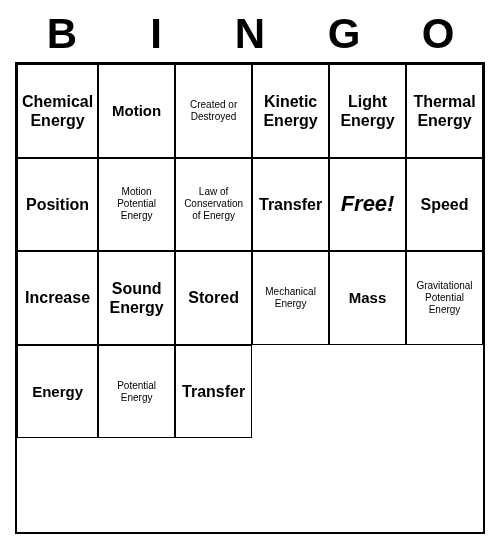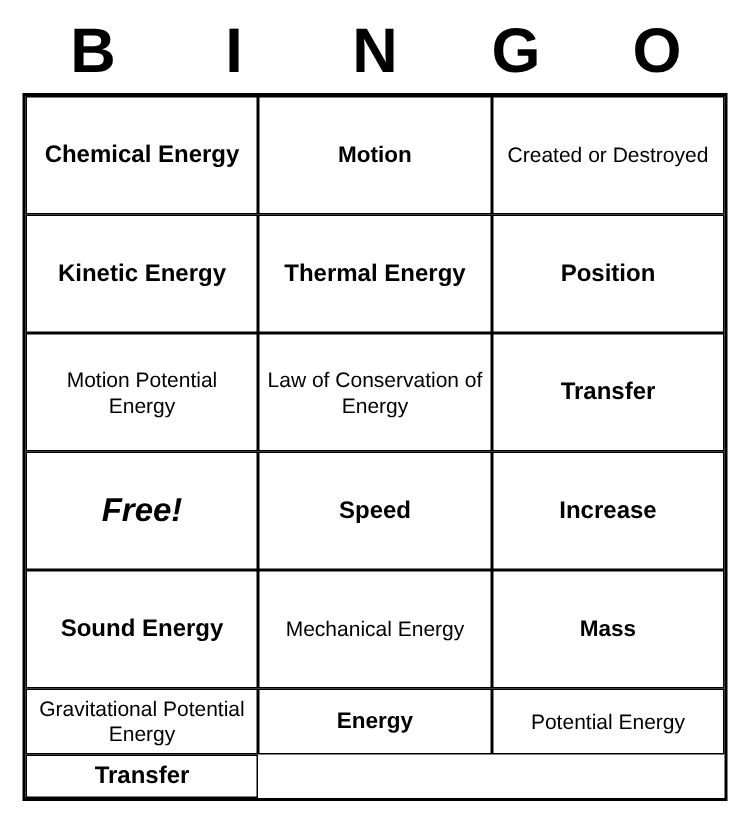--- a/index.html
+++ b/index.html
@@ -29,21 +29,21 @@
 
     .bingo-letter {
       font-size: 42px;
       font-weight: bold;
       width: 88px;
       text-align: center;
     }
 
     .bingo-grid {
       display: grid;
-      grid-template-columns: repeat(3, 1fr);
+      grid-template-columns: repeat(6, 1fr);
       grid-template-rows: repeat(5, 1fr);
       width: 470px;
       height: 480px;
       border: 2px solid #000;
     }
 
     .bingo-cell {
       border: 1px solid #000;
       display: flex;
       align-items: center;
@@ -58,21 +58,21 @@
       font-size: 15px;
       font-weight: bold;
     }
 
     .bingo-cell.medium {
       font-size: 16px;
       font-weight: bold;
     }
 
     .bingo-cell.small {
-      font-size: 14px;
+      font-size: 10px;
     }
 
     .bingo-cell.free {
       font-size: 22px;
       font-weight: bold;
       font-style: italic;
     }
   </style>
 </head>
 <body>
@@ -85,28 +85,30 @@
     <span class="bingo-letter">G</span>
     <span class="bingo-letter">O</span>
   </div>
 
 <div class="bingo-grid">
 
 <div class="bingo-cell medium">Chemical Energy</div>
     <div class="bingo-cell large">Motion</div>
     <div class="bingo-cell small">Created or Destroyed</div>
     <div class="bingo-cell medium">Kinetic Energy</div>
+    <div class="bingo-cell medium">Light Energy</div>
     <div class="bingo-cell medium">Thermal Energy</div>
     <div class="bingo-cell medium">Position</div>
     <div class="bingo-cell small">Motion Potential Energy</div>
     <div class="bingo-cell small">Law of Conservation of Energy</div>
     <div class="bingo-cell medium">Transfer</div>
     <div class="bingo-cell free">Free!</div>
     <div class="bingo-cell medium">Speed</div>
     <div class="bingo-cell medium">Increase</div>
     <div class="bingo-cell medium">Sound Energy</div>
+    <div class="bingo-cell medium">Stored</div>
     <div class="bingo-cell small">Mechanical Energy</div>
     <div class="bingo-cell large">Mass</div>
     <div class="bingo-cell small">Gravitational Potential Energy</div>
     <div class="bingo-cell large">Energy</div>
     <div class="bingo-cell small">Potential Energy</div>
     <div class="bingo-cell medium">Transfer</div>
   </div>
 
 </body></html>

